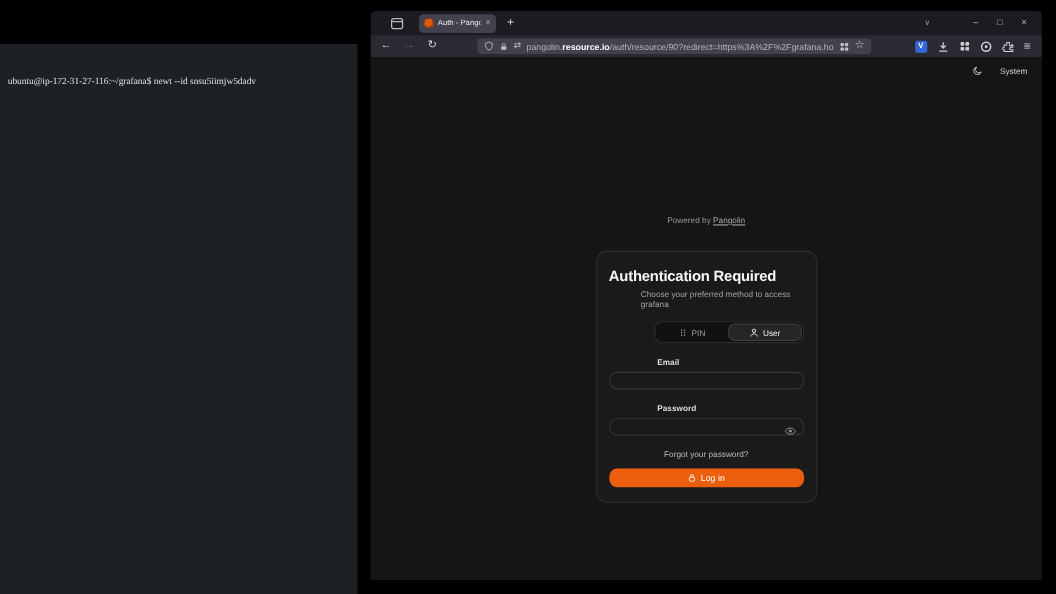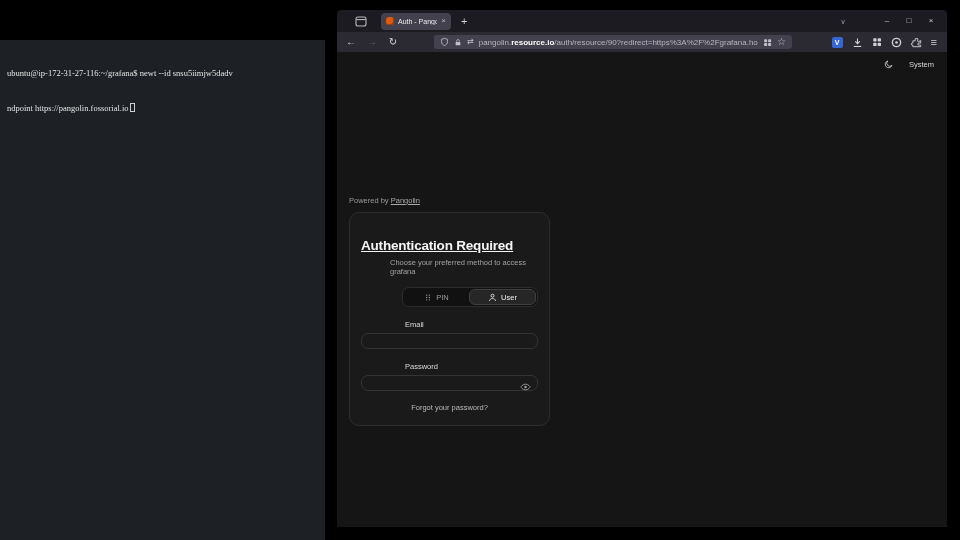--- a/index.html
+++ b/index.html
@@ -43,48 +43,47 @@
   .toolicons{margin-left:auto;display:flex;align-items:center;gap:9px;padding-right:2px;color:#cfcfd4;}
   .extbadge{width:11px;height:11px;border-radius:2px;background:#3566d6;color:#fff;font-size:7px;
     font-weight:bold;display:flex;align-items:center;justify-content:center;line-height:1;}
   .menu{font-size:11px;line-height:1;color:#d0d0d5;}
   .icn svg{display:block;}
 
   
   .page{flex:1;background:#151515;position:relative;border-radius:0 0 2px 2px;}
   .theme-toggle{position:absolute;top:8px;right:13px;display:flex;align-items:center;gap:16px;
     color:#d6d6d6;font-size:7.5px;}
-  .auth{position:absolute;top:144px;left:12px;right:0;display:flex;flex-direction:column;align-items:flex-start;}
+  .auth{position:absolute;top:144px;left:0;right:0;display:flex;flex-direction:column;align-items:center;gap:16px;}
   .powered{font-size:7.5px;color:#9a9a9a;}
   .powered a{color:#a8a8a8;text-decoration:underline;}
   .card{margin-top:7px;width:201px;background:#1a1a1a;border:1px solid #2d2d2d;border-radius:10px;
     padding:11px 11px 13px;}
-  .card-title{font-size:13.5px;font-weight:bold;color:#f5f5f5;letter-spacing:-.2px;margin-top:14px;text-decoration:underline;}
+  .card-title{font-size:13.5px;font-weight:bold;color:#f5f5f5;letter-spacing:-.2px;margin-top:3px;}
   .card-sub{font-size:7.5px;color:#a3a3a3;margin-top:5px;padding-left:29px;}
   .seg{margin-top:11px;height:20px;background:#111;border:1px solid #2c2c2c;border-radius:7px;
     display:flex;padding:1px;margin-left:41px;}
   .seg-item{flex:1;display:flex;align-items:center;justify-content:center;gap:4px;font-size:7.5px;
     color:#9c9c9c;border-radius:6px;}
   .seg-item.active{background:#262626;border:1px solid #3f3f3f;color:#f0f0f0;}
-  .flabel{display:block;font-size:7.5px;font-weight:normal;color:#dcdcdc;margin-top:13px;padding-left:44px;}
+  .flabel{display:block;font-size:7.5px;font-weight:bold;color:#dcdcdc;margin-top:13px;padding-left:44px;}
   .finput{display:block;width:100%;height:16px;margin-top:4px;background:transparent;
     border:1px solid #343434;border-radius:7px;outline:none;color:#eee;font-size:8px;padding:0 6px;}
   .pwwrap{position:relative;}
   .eye{position:absolute;right:7px;top:8px;color:#9c9c9c;}
   .forgot{text-align:center;font-size:7.5px;color:#b9b9b9;margin-top:12px;}
   .login{margin-top:9px;width:100%;height:17px;background:#ea5e0d;border:none;border-radius:7px;
     display:flex;align-items:center;justify-content:center;gap:4px;color:#fff;font-size:8px;
     font-family:"Liberation Sans",sans-serif;cursor:pointer;}
 </style>
 </head>
 <body>
 
 <div class="terminal">
   <div>ubuntu@ip-172-31-27-116:~/grafana$ newt --id snsu5iimjw5dadv</div>
-  <div><span>ndpoint https://pangolin.fossorial.io</span><span class="cursor"></span></div>
 </div>
 
 <div class="browser">
 
   <div class="titlebar">
     <div class="fxview">
       <svg width="14" height="14" viewBox="0 0 14 14">
           <rect x="2" y="3" width="10" height="9" rx="2" fill="none" stroke="currentColor" stroke-width="1.1"></rect>
           <path d="M2.5 5.6h9" stroke="currentColor" stroke-width="1.1"></path>
         </svg>
@@ -215,17 +214,26 @@
           <span class="eye icn">
             <svg width="11" height="8" viewBox="0 0 14 10">
                 <path d="M1 5s2.2-3.6 6-3.6S13 5 13 5s-2.2 3.6-6 3.6S1 5 1 5z" fill="none" stroke="currentColor" stroke-width="1.1"></path>
                 <circle cx="7" cy="5" r="1.6" fill="currentColor"></circle>
               </svg>
           </span>
         </div>
 
         <div class="forgot">Forgot your password?</div>
 
+        <button class="login">
+          <span class="icn">
+            <svg width="8" height="9" viewBox="0 0 12 12">
+                <rect x="2.5" y="5.2" width="7" height="5.2" rx="1.2" fill="none" stroke="currentColor" stroke-width="1.2"></rect>
+                <path d="M4 5.2V3.6a2 2 0 014 0v1.6" fill="none" stroke="currentColor" stroke-width="1.2"></path>
+              </svg>
+          </span>
+          <span>Log in</span>
+        </button>
       </div>
     </div>
 
   </div>
 </div>
 
 </body></html>

